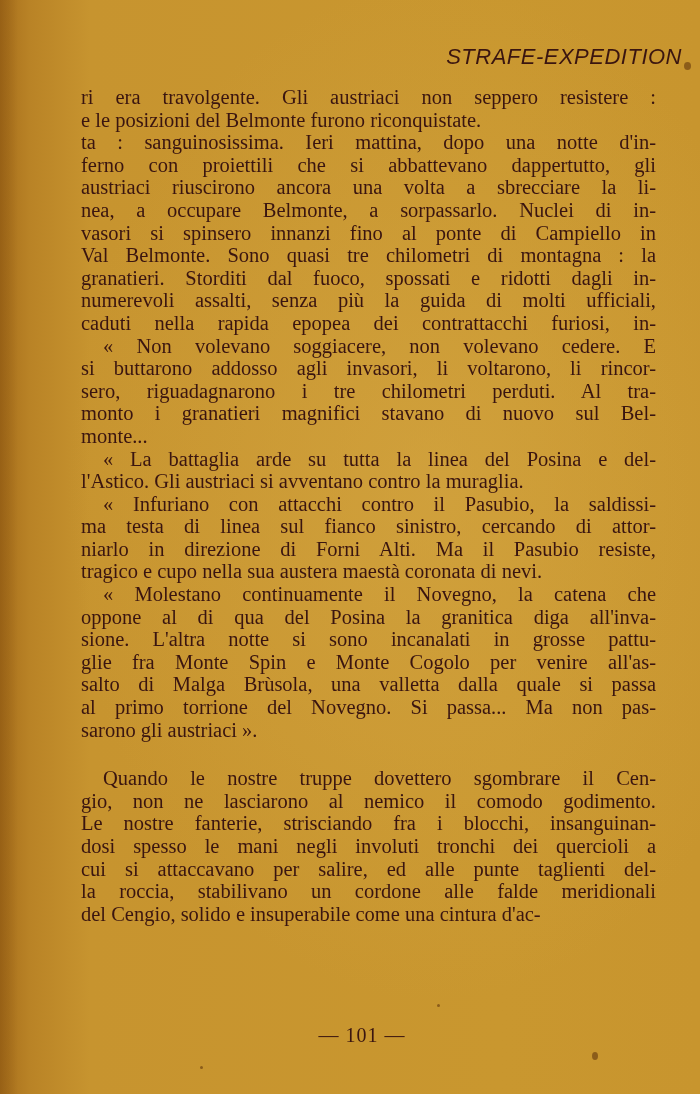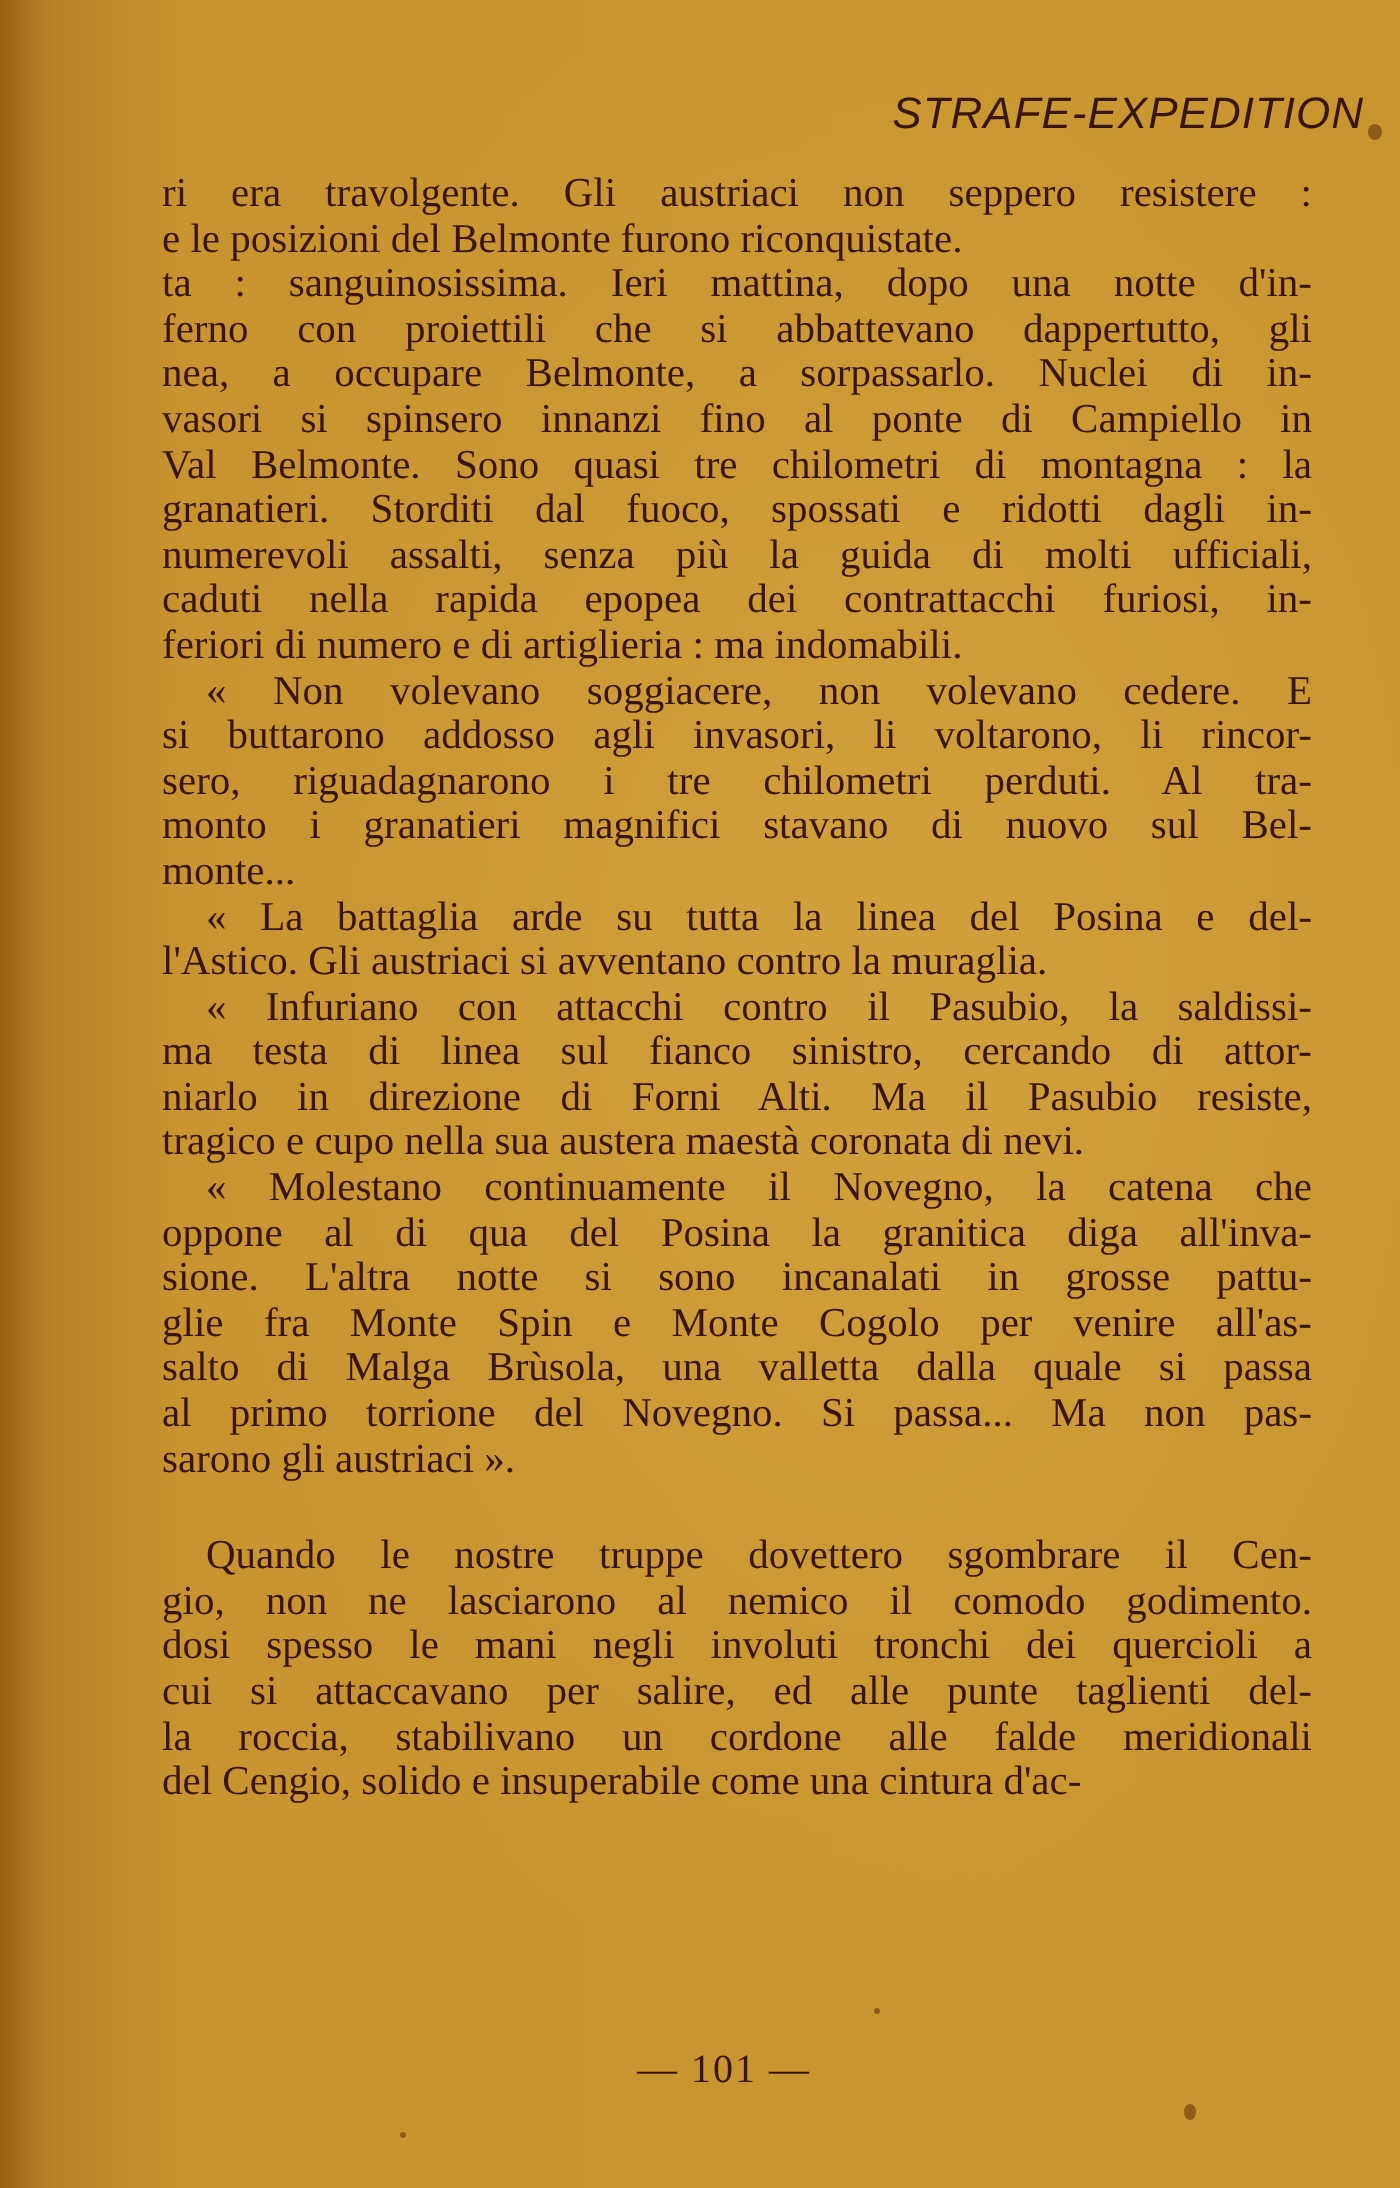--- a/index.html
+++ b/index.html
@@ -75,27 +75,27 @@
   <div class="running-head">STRAFE-EXPEDITION</div>
 
   <div class="body-text" id="body-text">
       <div class="paragraph">
         <span class="line">ri era travolgente. Gli austriaci non seppero resistere :</span>
         <span class="line last">e le posizioni del Belmonte furono riconquistate.</span>
       </div>
       <div class="paragraph">
         <span class="line">ta : sanguinosissima. Ieri mattina, dopo una notte d'in-</span>
         <span class="line">ferno con proiettili che si abbattevano dappertutto, gli</span>
+        <span class="line">austriaci riuscirono ancora una volta a sbrecciare la li-</span>
         <span class="line">nea, a occupare Belmonte, a sorpassarlo. Nuclei di in-</span>
         <span class="line">vasori si spinsero innanzi fino al ponte di Campiello in</span>
         <span class="line">Val Belmonte. Sono quasi tre chilometri di montagna : la</span>
         <span class="line">granatieri. Storditi dal fuoco, spossati e ridotti dagli in-</span>
         <span class="line">numerevoli assalti, senza più la guida di molti ufficiali,</span>
         <span class="line">caduti nella rapida epopea dei contrattacchi furiosi, in-</span>
-        <span class="line last">feriori di numero e di artiglieria : ma indomabili.</span>
       </div>
       <div class="paragraph">
         <span class="line indent">« Non volevano soggiacere, non volevano cedere. E</span>
         <span class="line">si buttarono addosso agli invasori, li voltarono, li rincor-</span>
         <span class="line">sero, riguadagnarono i tre chilometri perduti. Al tra-</span>
         <span class="line">monto i granatieri magnifici stavano di nuovo sul Bel-</span>
         <span class="line last">monte...</span>
       </div>
       <div class="paragraph">
         <span class="line indent">« La battaglia arde su tutta la linea del Posina e del-</span>
@@ -113,20 +113,21 @@
         <span class="line">sione. L'altra notte si sono incanalati in grosse pattu-</span>
         <span class="line">glie fra Monte Spin e Monte Cogolo per venire all'as-</span>
         <span class="line">salto di Malga Brùsola, una valletta dalla quale si passa</span>
         <span class="line">al primo torrione del Novegno. Si passa... Ma non pas-</span>
         <span class="line last">sarono gli austriaci ».</span>
       </div>
       <div class="para-gap"></div>
       <div class="paragraph">
         <span class="line indent">Quando le nostre truppe dovettero sgombrare il Cen-</span>
         <span class="line">gio, non ne lasciarono al nemico il comodo godimento.</span>
+        <span class="line">Le nostre fanterie, strisciando fra i blocchi, insanguinan-</span>
         <span class="line">dosi spesso le mani negli involuti tronchi dei quercioli a</span>
         <span class="line">cui si attaccavano per salire, ed alle punte taglienti del-</span>
         <span class="line">la roccia, stabilivano un cordone alle falde meridionali</span>
         <span class="line last">del Cengio, solido e insuperabile come una cintura d'ac-</span>
       </div>
     </div>
 
   <div class="folio">— 101 —</div>
 
   <span class="speck" style="left:684px;top:62px;width:7px;height:8px;"></span>

